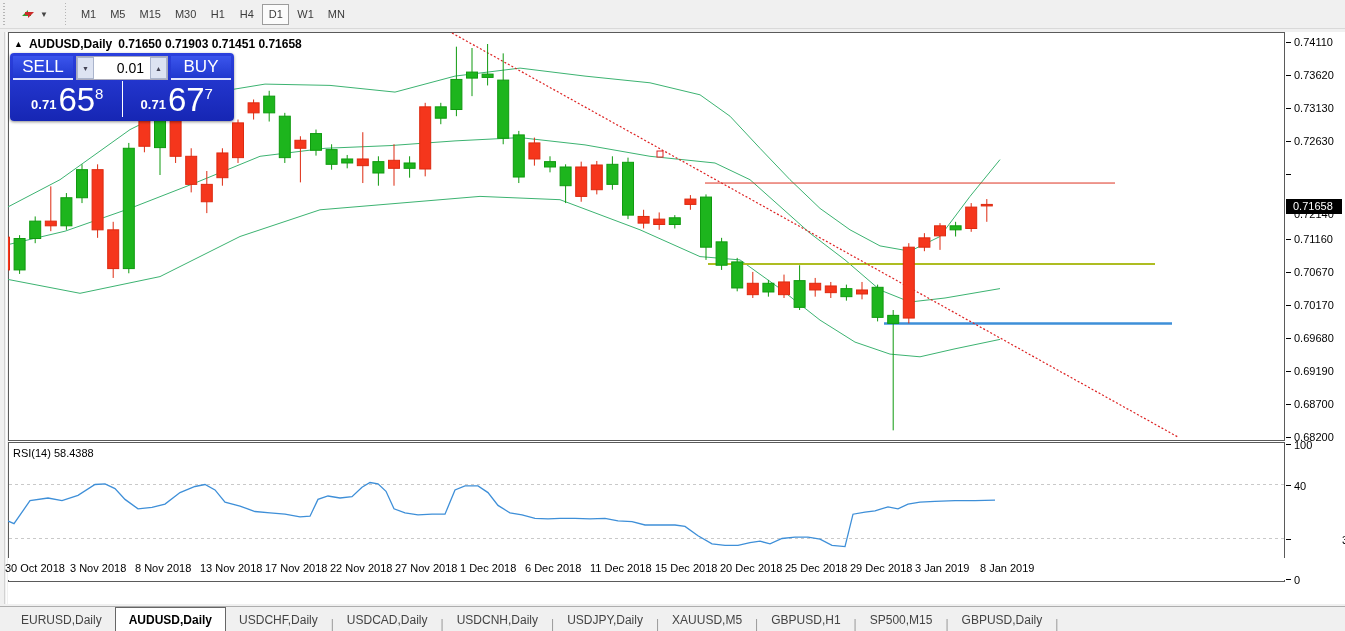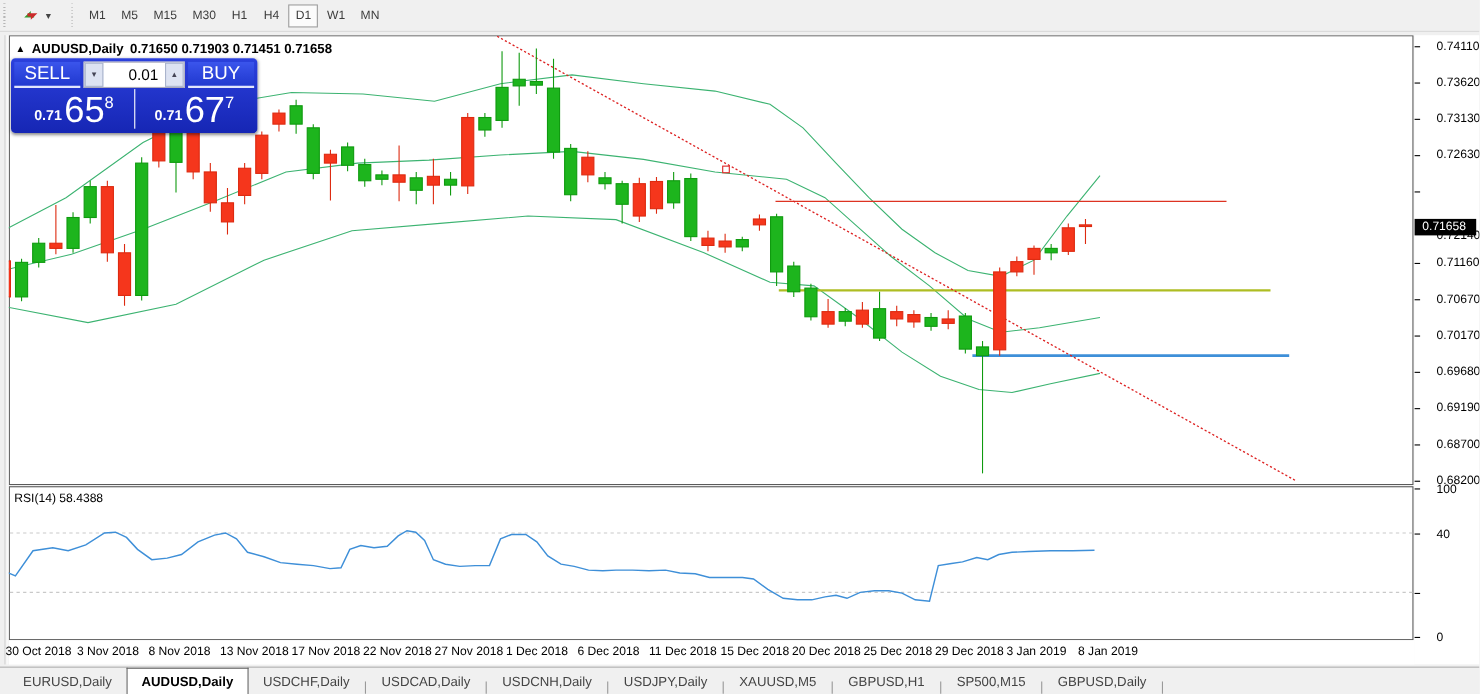--- a/index.html
+++ b/index.html
@@ -53,24 +53,24 @@
   .tp-half { flex:1; display:flex; align-items:flex-end; justify-content:center;
              color:#fff; padding-bottom:2px; }
   .tp-half.sellside { border-right:1px solid #fff; }
   .tp-prefix { font-size:13px; font-weight:bold; margin-bottom:3px; }
   .tp-big { font-size:33px; font-weight:normal; line-height:30px; margin-left:2px; }
   .tp-sup { font-size:15px; margin-bottom:13px; }
 
   
   .price-axis { position:absolute; left:1286px; top:32px; width:59px; height:572px; background:#fff; }
   .p-tick { position:absolute; left:0; width:5px; height:1px; background:#000; }
-  .p-lab  { position:absolute; left:20px; font-size:11px; color:#000; white-space:nowrap; }
+  .p-lab  { position:absolute; left:8px; font-size:11px; color:#000; white-space:nowrap; }
   .p-badge { position:absolute; left:0px; width:56px; height:15px; background:#000; color:#fff;
              font-size:11px; line-height:15px; padding-left:7px; }
-  .date-axis { position:absolute; left:8px; top:582px; width:1278px; height:22px; background:#fff; }
+  .date-axis { position:absolute; left:8px; top:558px; width:1278px; height:22px; background:#fff; }
   .d-lab { position:absolute; top:4px; font-size:11px; color:#000; white-space:nowrap; }
   .rsi-label { position:absolute; left:13px; top:447px; font-size:11px; color:#000; z-index:5; }
 
   
   .tabbar { position:absolute; left:0; top:606px; width:1345px; height:25px; background:#f0f0f0;
             border-top:1px solid #aeaeae; display:flex; align-items:flex-end; padding-left:8px; }
   .tab { height:22px; padding:4px 13px 0 13px; font-size:12px; color:#444; white-space:nowrap; }
   .tab.active { background:#fff; border:1px solid #666; border-bottom:none; color:#000;
                 font-weight:bold; height:24px; padding-top:5px; }
   .tab-sep { color:#999; font-size:12px; padding-top:4px; }

